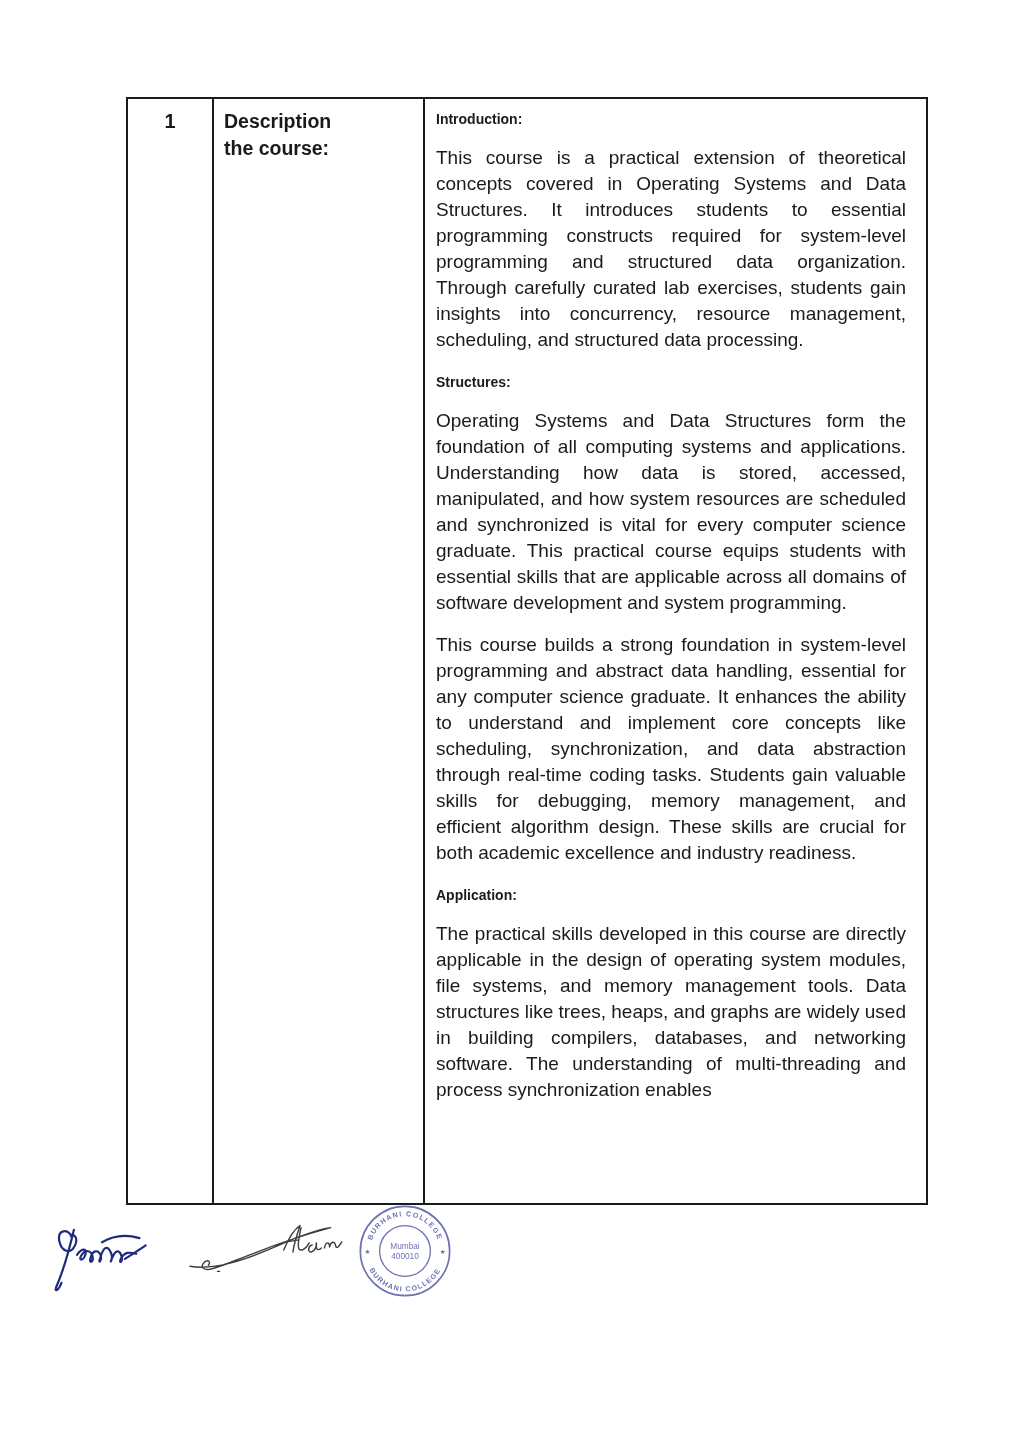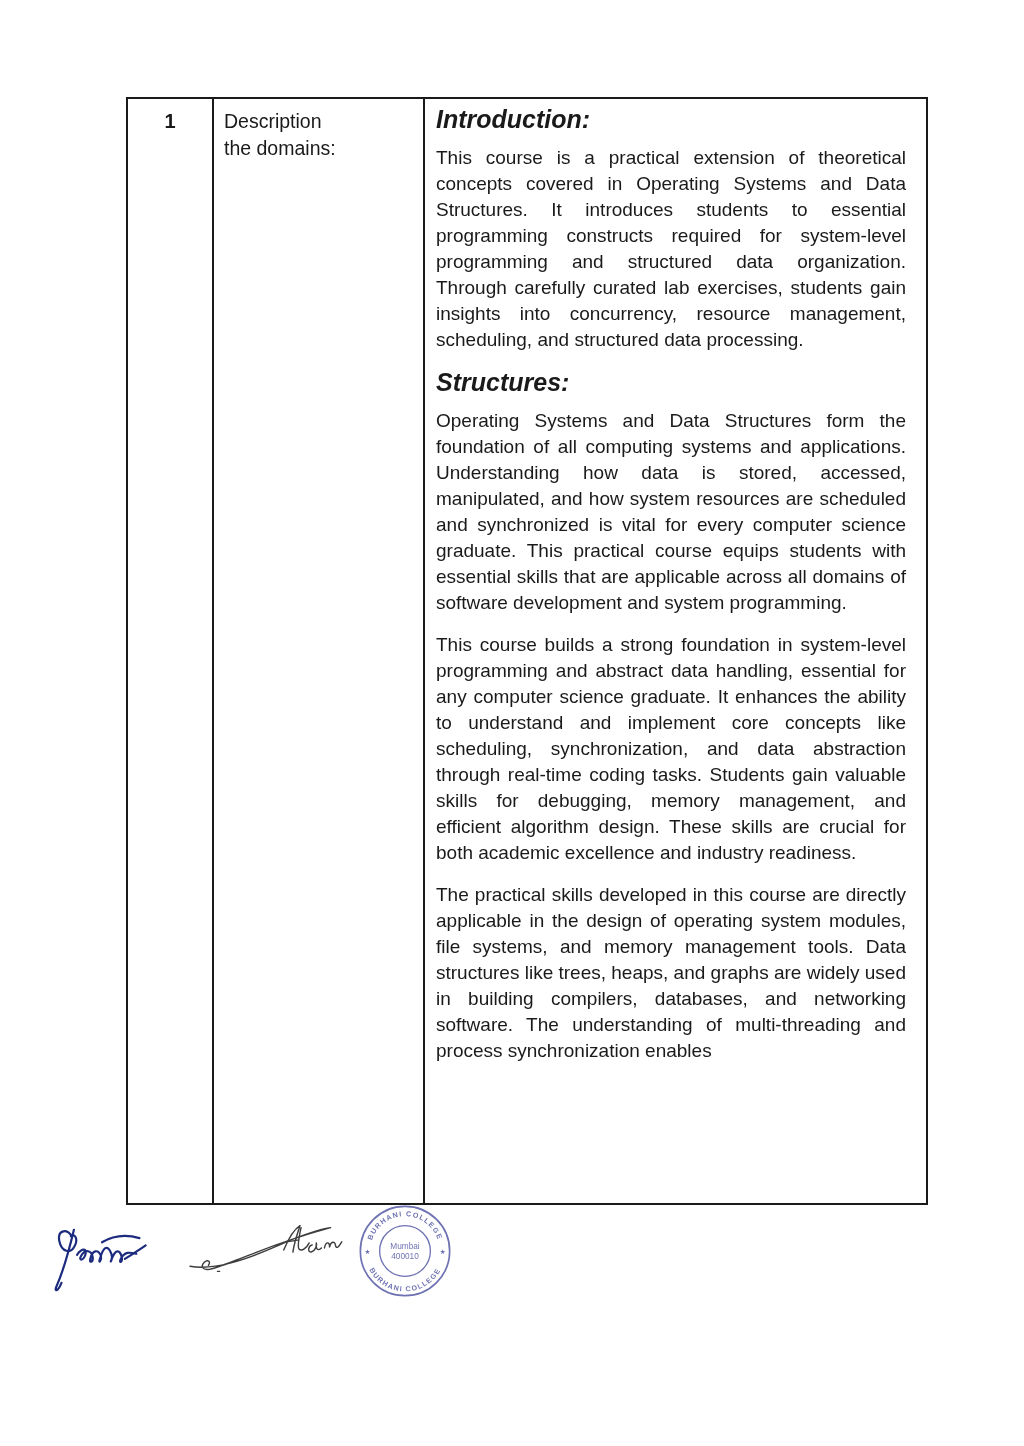--- a/index.html
+++ b/index.html
@@ -35,35 +35,34 @@
   .cell:last-child { border-right: none; }
 
   .col-num {
     text-align: center;
     font-weight: bold;
     font-size: 20px;
     line-height: 26px;
     padding-top: 9px;
   }
   .col-label {
-    font-weight: normal;
+    font-weight: bold;
     font-size: 19.5px;
     line-height: 27px;
     padding-top: 9px;
   }
   .col-content {
     padding: 7px 12px 0 11px;
     font-size: 19px;
     line-height: 26px;
   }
   .section-heading {
     margin: 0 0 13px 0;
     font-weight: bold;
-    font-size: 25px;
-    font-style: italic;
+    font-size: 14px;
   }
   .section-body {
     margin: 0 8px 16px 0;
     text-align: justify;
   }
 
   
   .sig { position: absolute; }
   .sig-1 { left: 50px;  top: 1224px; width: 104px; height: 74px; }
   .sig-2 { left: 186px; top: 1218px; width: 168px; height: 62px; }
@@ -107,40 +106,41 @@
 <div class="page">
 
   <div class="doc-table">
 
     <div class="cell col-num">
       <span>1</span>
     </div>
 
     <div class="cell col-label">
       <div>Description</div>
-      <div>the domains:</div>
+      <div>the course:</div>
     </div>
 
     <div class="cell col-content">
 
       <div class="section">
         <p class="section-heading">Introduction:</p>
         <p class="section-body">This course is a practical extension of theoretical concepts covered in Operating Systems and Data Structures. It introduces students to essential programming constructs required for system-level programming and structured data organization. Through carefully curated lab exercises, students gain insights into concurrency, resource management, scheduling, and structured data processing.</p>
       </div>
 
       <div class="section">
         <p class="section-heading">Structures:</p>
         <p class="section-body">Operating Systems and Data Structures form the foundation of all computing systems and applications. Understanding how data is stored, accessed, manipulated, and how system resources are scheduled and synchronized is vital for every computer science graduate. This practical course equips students with essential skills that are applicable across all domains of software development and system programming.</p>
       </div>
 
       <div class="section">
         <p class="section-body">This course builds a strong foundation in system-level programming and abstract data handling, essential for any computer science graduate. It enhances the ability to understand and implement core concepts like scheduling, synchronization, and data abstraction through real-time coding tasks. Students gain valuable skills for debugging, memory management, and efficient algorithm design. These skills are crucial for both academic excellence and industry readiness.</p>
       </div>
 
       <div class="section">
+        <p class="section-heading">Application:</p>
         <p class="section-body">The practical skills developed in this course are directly applicable in the design of operating system modules, file systems, and memory management tools. Data structures like trees, heaps, and graphs are widely used in building compilers, databases, and networking software. The understanding of multi-threading and process synchronization enables</p>
       </div>
 
     </div>
   </div>
 
   <svg class="sig sig-1" viewBox="0 0 100 70" aria-hidden="true">
     <path d="M21,11 C15,3 7,6 9,16 C11,26 20,29 24,20 C27,14 24,8 20,11 M23,5 C19,22 13,44 6,60 C4,65 8,64 11,56"></path>
     <path d="M26,29 C31,22 36,23 34,29 C32,35 27,35 30,30 C34,23 40,25 41,31 C42,36 37,38 39,32 C41,25 46,23 49,30 C50,35 46,38 48,33 C51,22 55,18 59,28 C61,33 57,38 59,34 C63,23 67,24 69,31 C70,36 66,38 68,33 C72,25 78,27 83,28"></path>
     <path d="M50,17 C60,11 72,9 86,13 M72,33 C78,29 85,25 92,20"></path>

